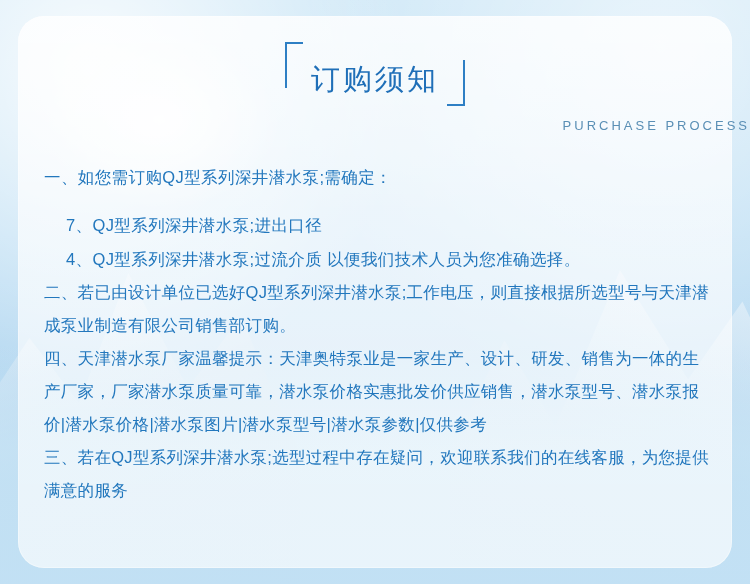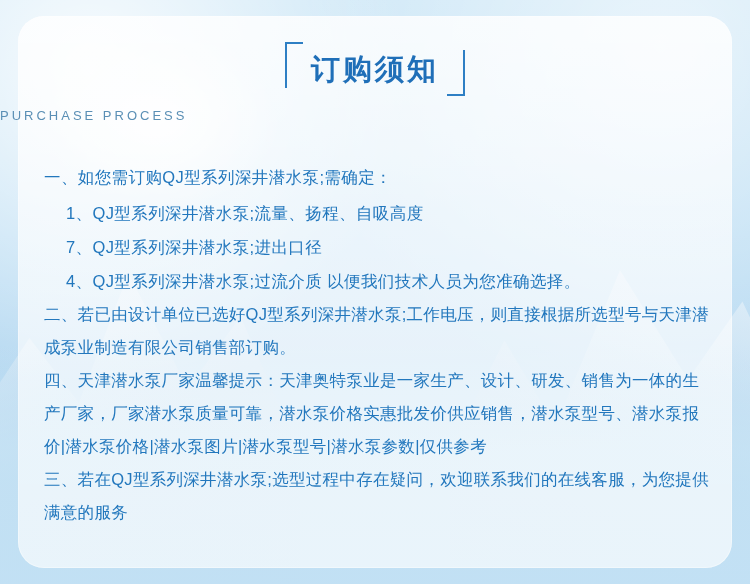--- a/index.html
+++ b/index.html
@@ -117,30 +117,31 @@
   .title-wrap::after {
     right: 0;
     bottom: 0;
     border-right: 2px solid #2e7fc4;
     border-bottom: 2px solid #2e7fc4;
   }
   .title-cn {
     font-size: 29px;
     letter-spacing: 3px;
     color: #1f6fb8;
-    font-weight: bold;
+    font-weight: normal;
     line-height: 46px;
     white-space: nowrap;
+    margin-top: 10px;
   }
   .title-en {
     margin-top: 12px;
     font-size: 13px;
     letter-spacing: 3px;
     color: #5a8fb5;
-    text-align: left;
+    text-align: right;
   }
 
   
   .content {
     position: absolute;
     left: 44px;
     top: 160px;
     width: 670px;
     color: #1f6fb8;
   }
@@ -148,21 +149,21 @@
     font-size: 16.5px;
     line-height: 34px;
     letter-spacing: 0.4px;
     color: #2277bd;
     white-space: nowrap;
   }
   .line.indent {
     padding-left: 22px;
   }
   .block {
-    margin-bottom: 2px;
+    margin-bottom: 14px;
   }
   .para-block {
     font-size: 16.5px;
     line-height: 33px;
     letter-spacing: 0.3px;
     color: #2277bd;
   }
 </style>
 </head>
 <body>
@@ -181,21 +182,20 @@
 
   <div class="header">
     <div class="title-wrap">
       <div class="title-cn">订购须知</div>
     </div>
     <div class="title-en">PURCHASE PROCESS</div>
   </div>
 
   <div class="content">
     <div class="line block">一、如您需订购QJ型系列深井潜水泵;需确定：</div>
-    <div class="line indent">1、QJ型系列深井潜水泵;流量、扬程、自吸高度</div>
     <div class="line indent">7、QJ型系列深井潜水泵;进出口径</div>
     <div class="line indent">4、QJ型系列深井潜水泵;过流介质 以便我们技术人员为您准确选择。</div>
     <div class="para-block">二、若已由设计单位已选好QJ型系列深井潜水泵;工作电压，则直接根据所选型号与天津潜成泵业制造有限公司销售部订购。</div>
     <div class="para-block">四、天津潜水泵厂家温馨提示：天津奥特泵业是一家生产、设计、研发、销售为一体的生产厂家，厂家潜水泵质量可靠，潜水泵价格实惠批发价供应销售，潜水泵型号、潜水泵报价|潜水泵价格|潜水泵图片|潜水泵型号|潜水泵参数|仅供参考</div>
     <div class="para-block">三、若在QJ型系列深井潜水泵;选型过程中存在疑问，欢迎联系我们的在线客服，为您提供满意的服务</div>
   </div>
 
 </div>
 
 </body></html>

